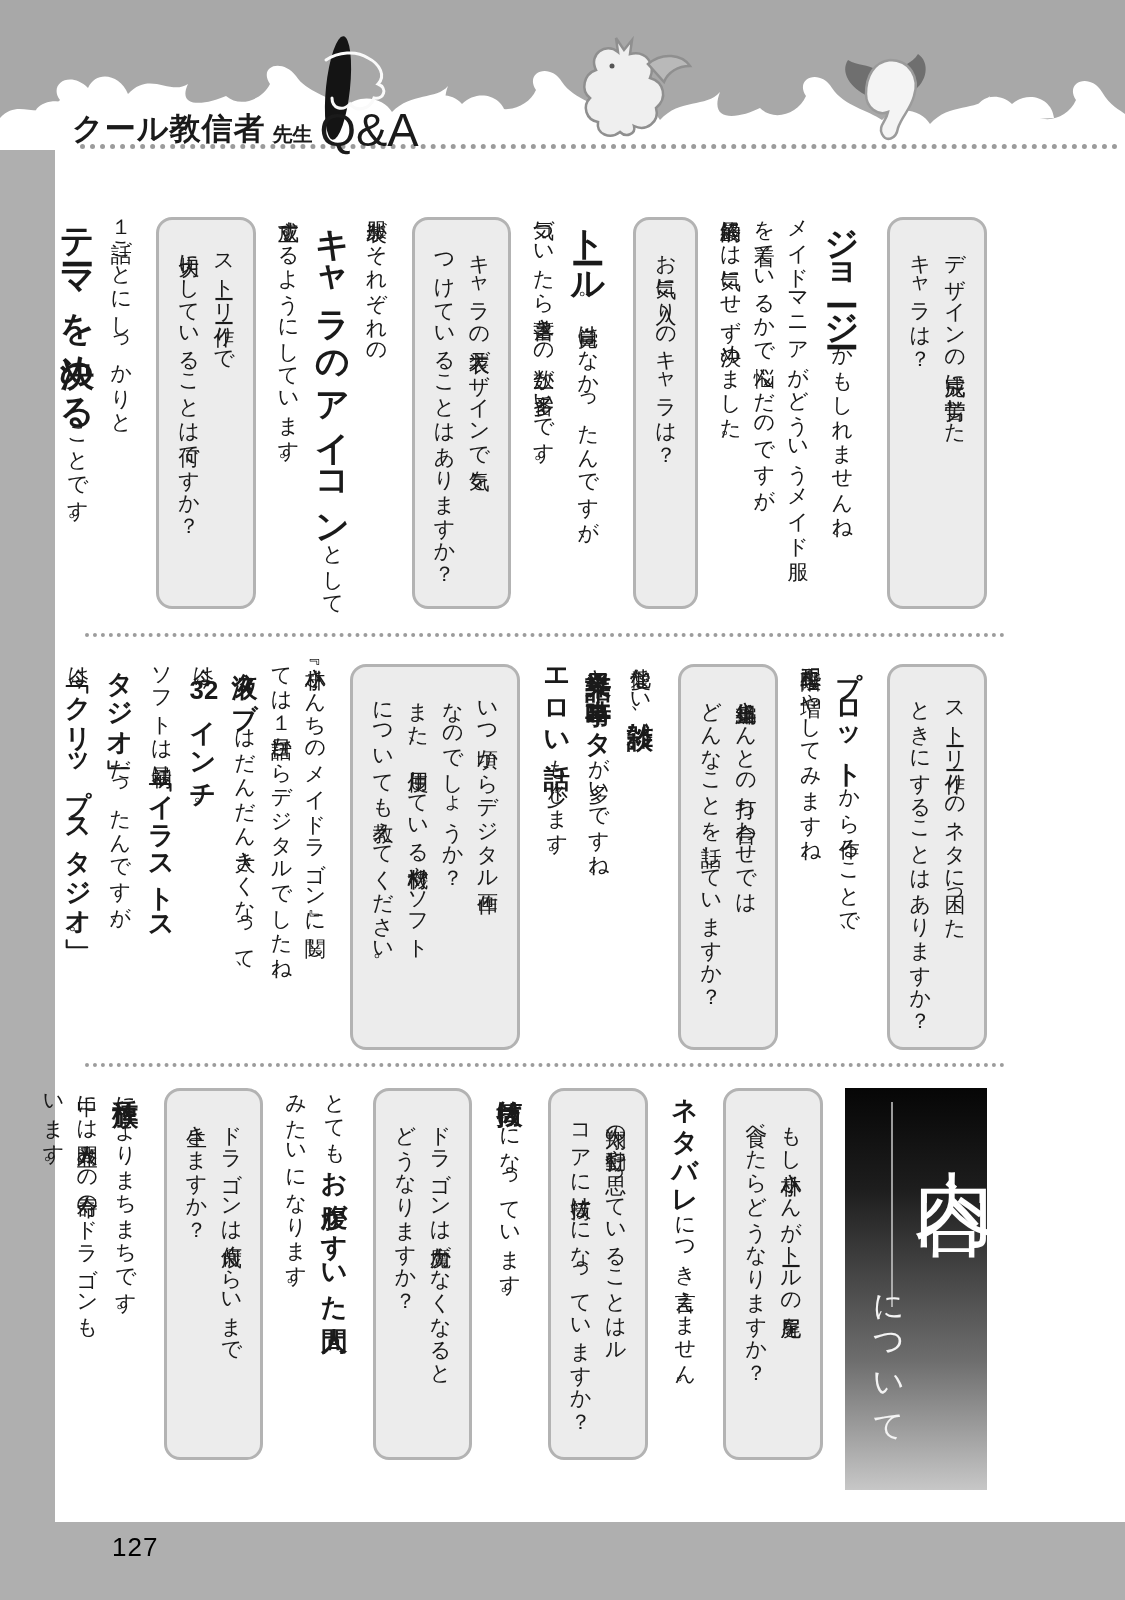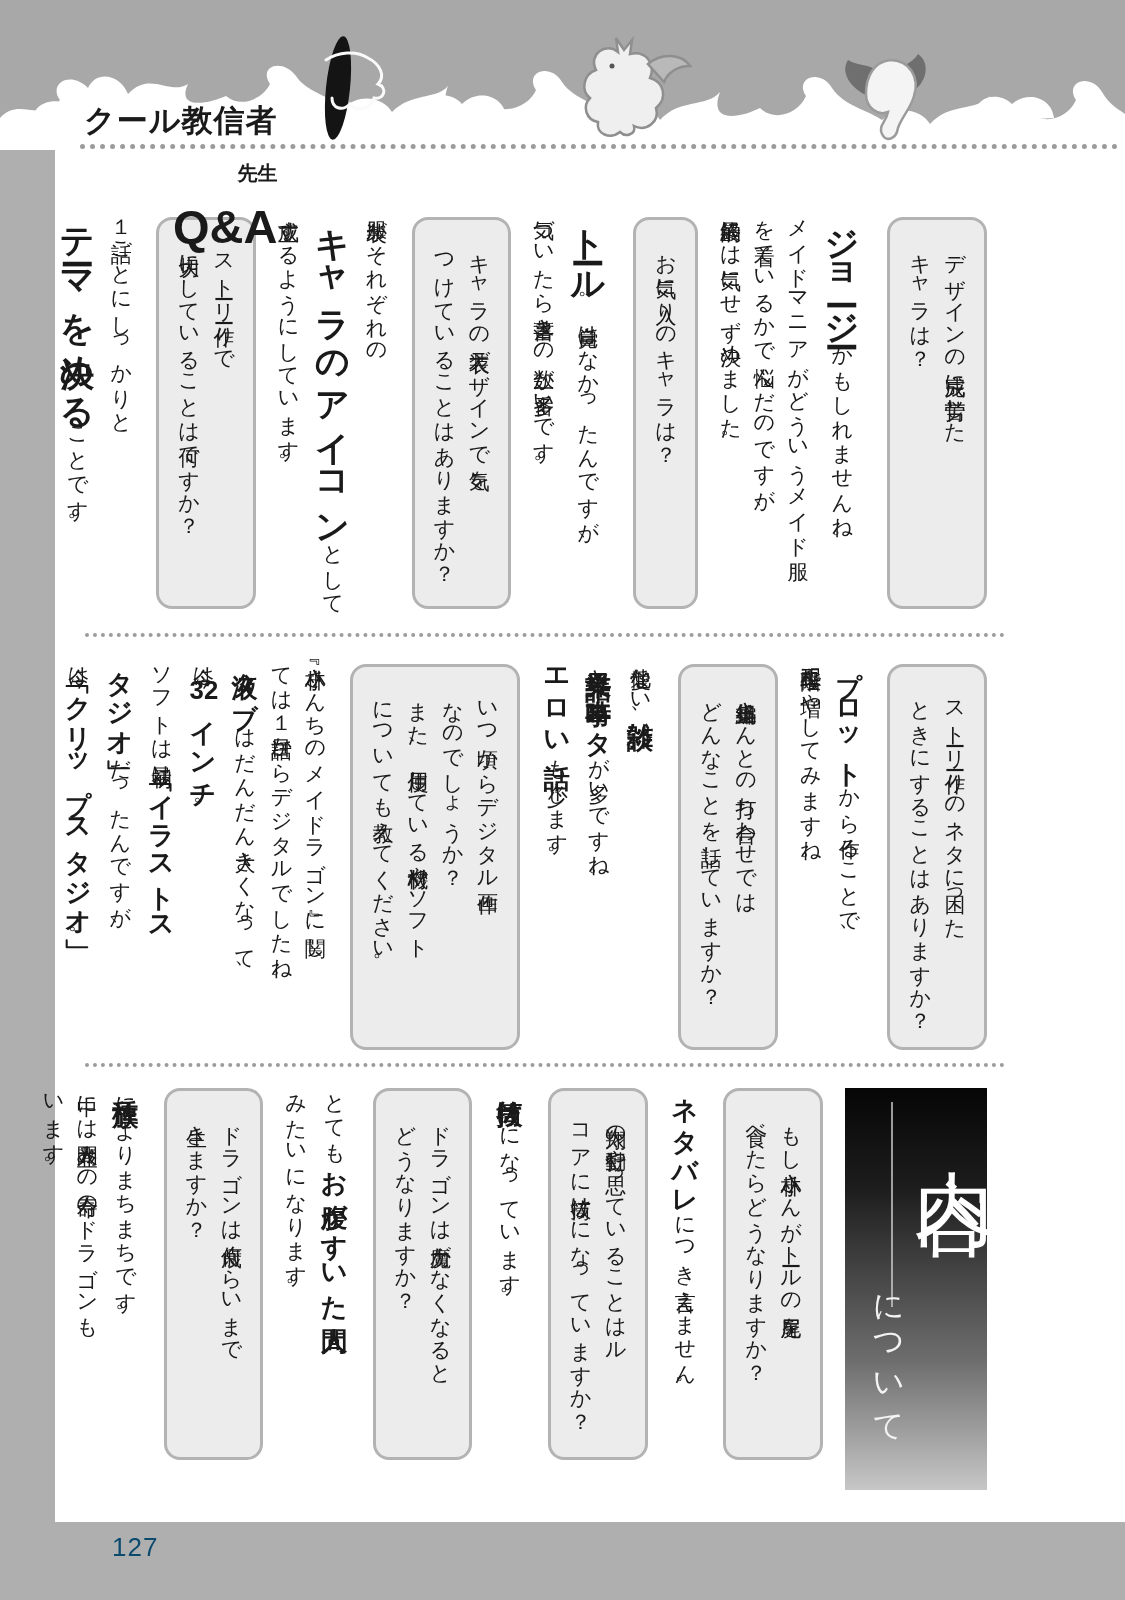--- a/index.html
+++ b/index.html
@@ -8,26 +8,26 @@
     position:relative;
     background:#afafaf;
     font-family:"Liberation Sans","DejaVu Sans",sans-serif;
     color:#1a1a1a;
     overflow:hidden;
   }
   .banner { position:absolute; left:0; top:0; width:1125px; height:150px; background:#a8a8a8; }
   .banner svg { position:absolute; left:0; top:0; }
   .paper { position:absolute; left:55px; top:150px; width:1070px; height:1372px; background:#ffffff; }
   .page-title {
-    position:absolute; left:84px; top:100px; height:50px;
-    display:flex; align-items:flex-end; gap:18px; z-index:5; white-space:nowrap;flex-direction:column;
+    position:absolute; left:72px; top:100px; height:50px;
+    display:flex; align-items:flex-end; gap:7px; z-index:5; white-space:nowrap;
   }
   .pt-main { font-size:31px; font-weight:900; letter-spacing:1px; }
   .pt-suffix { font-size:20px; font-weight:800; padding-bottom:2px; }
-  .pt-qa { font-size:47px; font-weight:700; letter-spacing:0px; line-height:.85; }
+  .pt-qa { font-size:47px; font-weight:400; letter-spacing:0px; line-height:.85; }
   .header-rule {
     position:absolute; left:80px; top:143px; width:1038px; height:6px; z-index:4;
     border-bottom:5px dotted #9b9b9b;
   }
   
   .sec {
     position:absolute; left:85px; width:920px;
     writing-mode:vertical-rl; text-orientation:mixed;
     white-space:pre-line;
   }
@@ -71,21 +71,21 @@
     font-size:80px; color:#ffffff; line-height:1.18; letter-spacing:6px;
     writing-mode:vertical-rl;
   }
   .topic-sub {
     position:absolute; top:186px; left:22px;
     font-family:"Liberation Serif","DejaVu Serif",serif;
     font-size:31px; color:#f3f3f3; letter-spacing:4px;
     writing-mode:vertical-rl;
   }
   .topic-line { position:absolute; top:14px; left:46px; width:2px; height:205px; background:#cccccc; opacity:.75; }
-  .page-num { position:absolute; left:112px; top:1532px; font-size:26px; color:#0c4a6e; letter-spacing:1px; }
+  .page-num { position:absolute; left:112px; top:1532px; font-size:26px; color:#000000; letter-spacing:1px; }
 </style>
 </head>
 <body>
 
 <div class="banner">
   <svg width="1125" height="150" viewBox="0 0 1125 150">
     <rect x="0" y="0" width="1125" height="150" fill="#a8a8a8"></rect>
     <path fill="#ffffff" d="M0,150 L0,118 C20,96 38,124 60,100 C48,84 70,70 88,88 C96,70 120,74 128,94 C150,70 170,96 188,84 C176,110 208,104 226,96 C240,108 262,100 270,84 C258,66 282,58 296,76 C306,92 330,96 344,108 C360,92 384,98 392,112 C412,92 436,100 448,86 C436,118 470,112 488,102 C502,116 528,108 536,90 C524,72 550,62 562,82 C574,100 600,104 612,116 C630,98 652,106 660,120 C680,98 706,108 720,92 C708,124 740,118 760,108 C774,122 798,114 806,96 C794,78 820,68 832,88 C844,106 868,110 882,120 C898,104 922,110 930,124 C950,102 976,112 990,96 C978,128 1010,122 1030,112 C1044,126 1068,118 1076,100 C1064,82 1090,72 1102,92 C1110,106 1120,110 1125,114 L1125,150 Z"></path>
     <path fill="#ffffff" d="M0,150 L0,132 C180,120 360,138 540,128 C720,118 900,136 1125,126 L1125,150 Z"></path>
     <path fill="#ffffff" d="M40,128 C20,104 60,92 78,110 C96,90 124,100 128,120 Z"></path>

